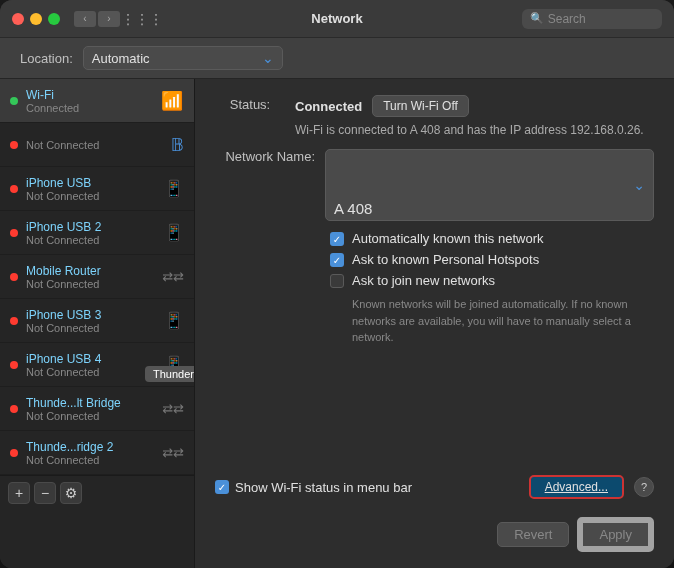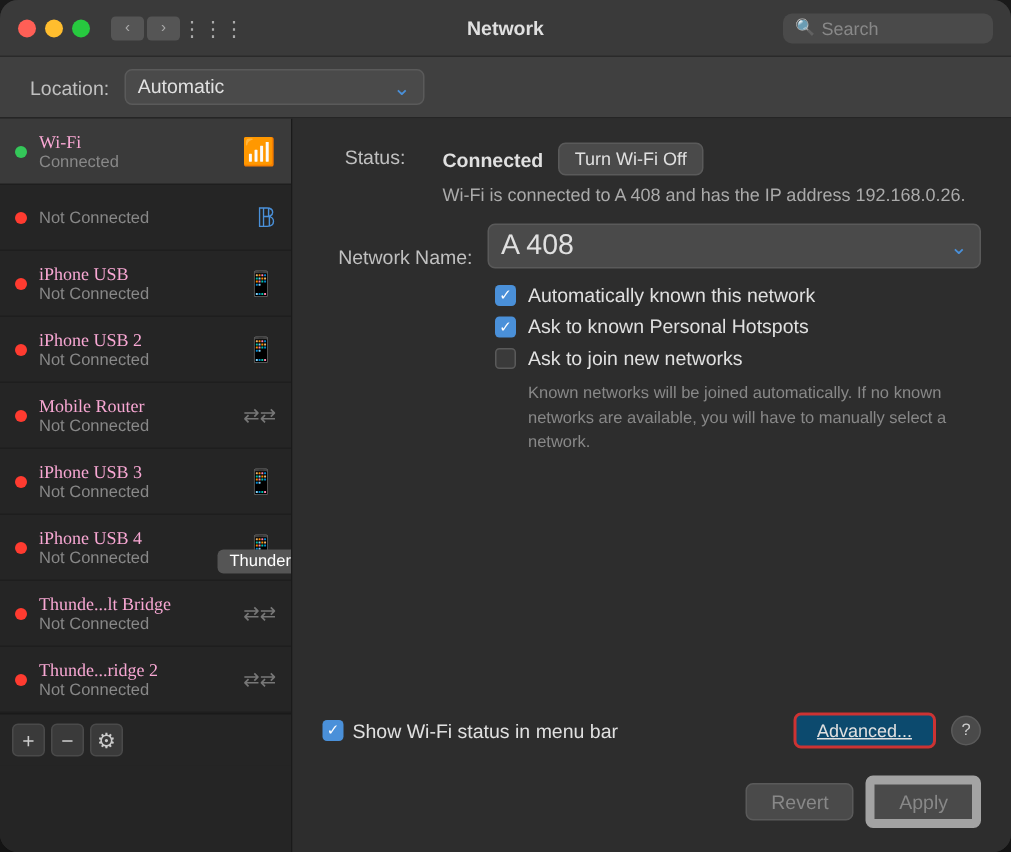--- a/index.html
+++ b/index.html
@@ -107,21 +107,21 @@
       gap: 10px;
       flex-shrink: 0;
       border-bottom: 1px solid #252525;
     }
     .location-label {
       color: #c0c0c0;
       font-size: 13px;
     }
     .location-select {
       display: flex;
-      align-items: flex-start;
+      align-items: center;
       background: #4a4a4a;
       border: 1px solid #5a5a5a;
       border-radius: 5px;
       padding: 3px 8px;
       gap: 6px;
       cursor: pointer;
       min-width: 200px;
     }
     .location-select-text { color: #e0e0e0; font-size: 13px; flex: 1; }
     .chevron-icon { color: #4a90d9; font-size: 14px; }
@@ -157,24 +157,23 @@
       flex-shrink: 0;
     }
     .dot-green { background: #34c759; }
     .dot-red { background: #ff3b30; }
     .item-text {
       flex: 1;
       display: flex;
       flex-direction: column;
     }
     .item-name {
-      color: #f9a8d4;
+      color: #7dd3fc;
       font-size: 12px;
       font-weight: 500;
-      font-family: Liberation Serif, serif;
     }
     .item-status {
       color: #888;
       font-size: 11px;
     }
     .item-icon {
       color: #6699cc;
       font-size: 18px;
       flex-shrink: 0;
     }
@@ -258,41 +257,41 @@
       font-size: 12px;
       cursor: pointer;
     }
     .status-desc {
       color: #aaa;
       font-size: 12px;
       line-height: 1.5;
     }
     .network-row {
       display: flex;
-      align-items: flex-end;
+      align-items: flex-start;
       gap: 10px;
     }
     .network-label {
       color: #c0c0c0;
       font-size: 13px;
       min-width: 100px;
       text-align: right;
     }
     .network-select {
       display: flex;
       align-items: center;
       background: #4a4a4a;
       border: 1px solid #5a5a5a;
       border-radius: 5px;
       padding: 3px 8px;
       gap: 6px;
       cursor: pointer;
       flex: 1;
     }
-    .network-select-text { color: #e0e0e0; font-size: 19px; flex: 1; }
+    .network-select-text { color: #e0e0e0; font-size: 15px; flex: 1; margin-top: 47px; }
     .checkboxes {
       display: flex;
       flex-direction: column;
       gap: 6px;
       margin-left: 115px;
     }
     .checkbox-row {
       display: flex;
       align-items: flex-start;
       gap: 8px;

